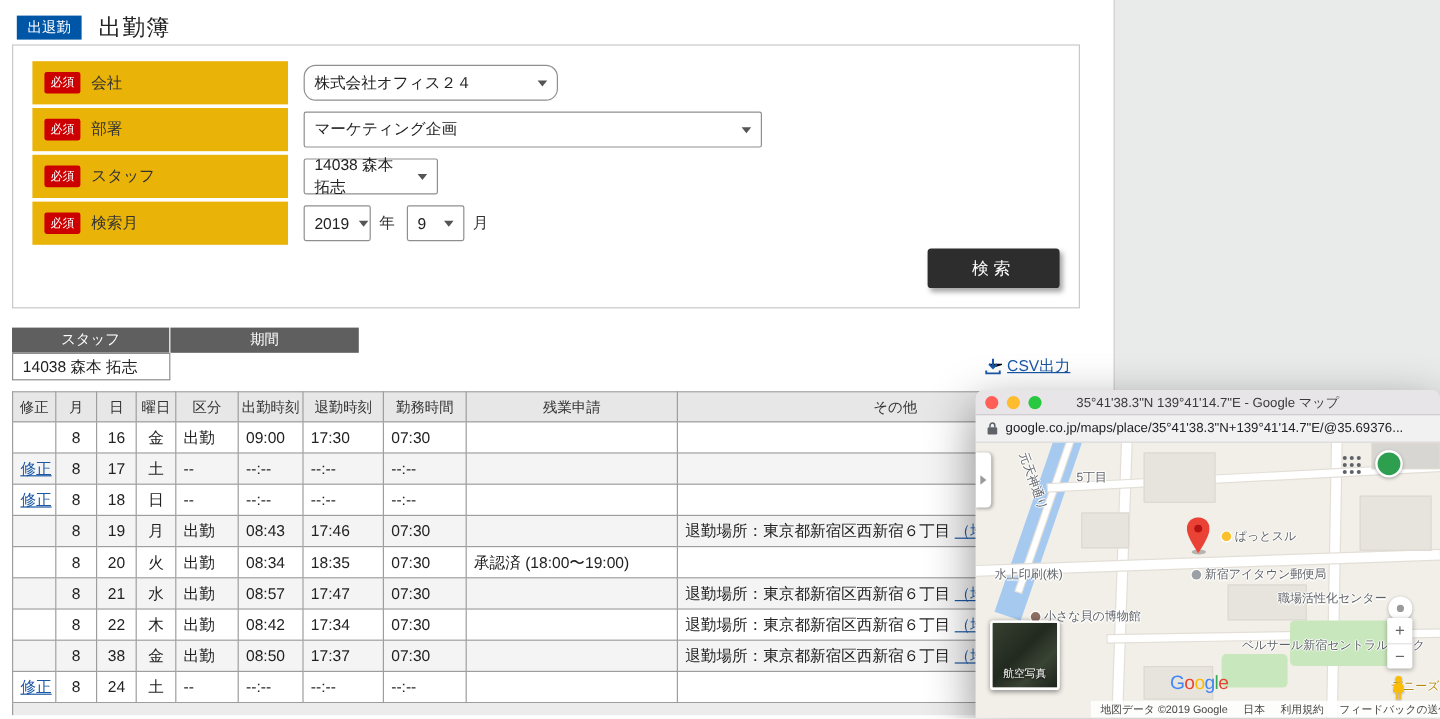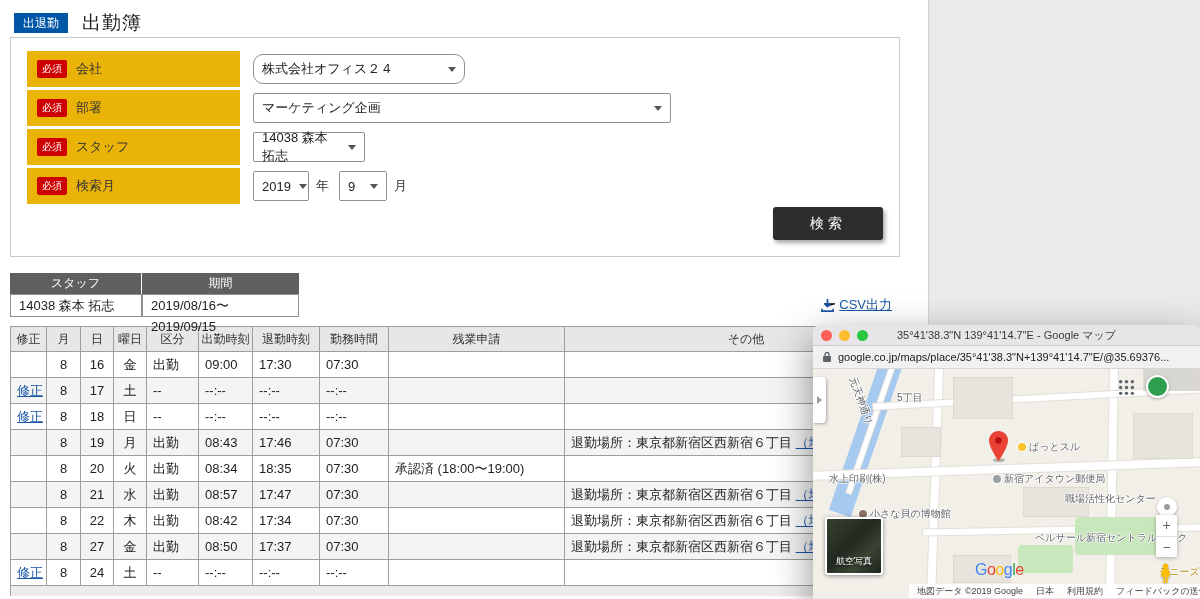--- a/index.html
+++ b/index.html
@@ -16,21 +16,21 @@
 
   
   .form-box { position:relative; margin-left:10px; width:890px; height:220px; border:1px solid #c9c9c9; background:#fff; }
   .form-row { display:flex; align-items:center; margin:3px 16px 0 16px; }
   .form-row:first-child { margin-top:13px; }
   .f-label { width:213px; height:36px; background:#eab308; display:flex; align-items:center; padding-left:10px; margin-right:13px; flex:none; }
   .req { background:#cc0000; color:#fff; font-size:10px; padding:2px 5px; margin-right:9px; border-radius:2px; }
   .f-label .lbl { font-size:13px; color:#333; }
   .select { display:inline-flex; align-items:center; justify-content:space-between; border:1px solid #8f8f8f; border-radius:2px; background:#fff; height:30px; padding:0 8px; font-size:13px; color:#222; cursor:pointer; }
   .select::after { content:""; width:0; height:0; border-left:4px solid transparent; border-right:4px solid transparent; border-top:5px solid #555; margin-left:8px; flex:none; }
-  .w-company { width:212px;border-radius:10px; } .w-dept { width:418px;text-align:right; } .w-staff { width:112px; } .w-year { width:56px; } .w-month { width:48px; }
+  .w-company { width:212px;border-radius:10px; } .w-dept { width:382px;text-align:right; } .w-staff { width:112px; } .w-year { width:56px; } .w-month { width:48px; }
   .unit { font-size:13px; color:#333; margin:0 10px 0 7px; }
   .search-btn { position:absolute; right:16px; bottom:16px; width:110px; height:33px; background:#2d2d2d; color:#fff; font-size:14px; border:none; border-radius:3px; box-shadow:2px 3px 4px rgba(0,0,0,.35); cursor:pointer; letter-spacing:4px; }
 
   
   .summary-row { display:flex; align-items:flex-end; width:918px; margin:16px 0 0 10px; }
   .sum-head { display:flex; }
   .sum-head div { background:#5f5f5f; color:#fff; font-size:12px; height:21px; line-height:21px; text-align:center; }
   .sh-staff { width:131px; margin-right:1px; } .sh-period { width:157px; }
   .sum-body { display:flex; }
   .sum-body div { border:1px solid #8f8f8f; background:#fff; font-size:13px; color:#222; height:23px; line-height:21px; padding:0 8px; }
@@ -145,21 +145,20 @@
   </div>
 
   <div class="summary-row">
     <div>
       <div class="sum-head">
         <div class="sh-staff">スタッフ</div>
         <div class="sh-period">期間</div>
       </div>
       <div class="sum-body">
         <div class="sb-staff">14038 森本 拓志</div>
-        <div class="sb-period">2019/08/16〜2019/09/15</div>
       </div>
     </div>
     <div class="csv-wrap">
       <svg width="15" height="15" viewBox="0 0 16 16">
         <path d="M8 1v8M4.5 5.5L8 9l11.5-3.5" stroke="none"></path>
         <path d="M8 1v8" stroke="#1a57a5" stroke-width="1.8" fill="none"></path>
         <path d="M4.5 5.7L8 9.2l3.5-3.5" stroke="#1a57a5" stroke-width="1.8" fill="none"></path>
         <path d="M2 11.5v2.5h12v-2.5" stroke="#1a57a5" stroke-width="1.7" fill="none"></path>
       </svg>
       <a class="csv-link">CSV出力</a>
@@ -304,21 +303,21 @@
           <td></td>
           <td class="c-other">
             <span>退勤場所：東京都新宿区西新宿６丁目</span>
             <a class="blue-link" href="#">（地図）</a>
           </td>
         </tr>
 
         <tr>
           <td class="c-center"></td>
           <td class="c-center">8</td>
-          <td class="c-center">27</td>
+          <td class="c-center">38</td>
           <td class="c-center">金</td>
           <td>出勤</td>
           <td>08:50</td>
           <td>17:37</td>
           <td>07:30</td>
           <td></td>
           <td class="c-other">
             <span>退勤場所：東京都新宿区西新宿６丁目</span>
             <a class="blue-link" href="#">（地図）</a>
           </td>

